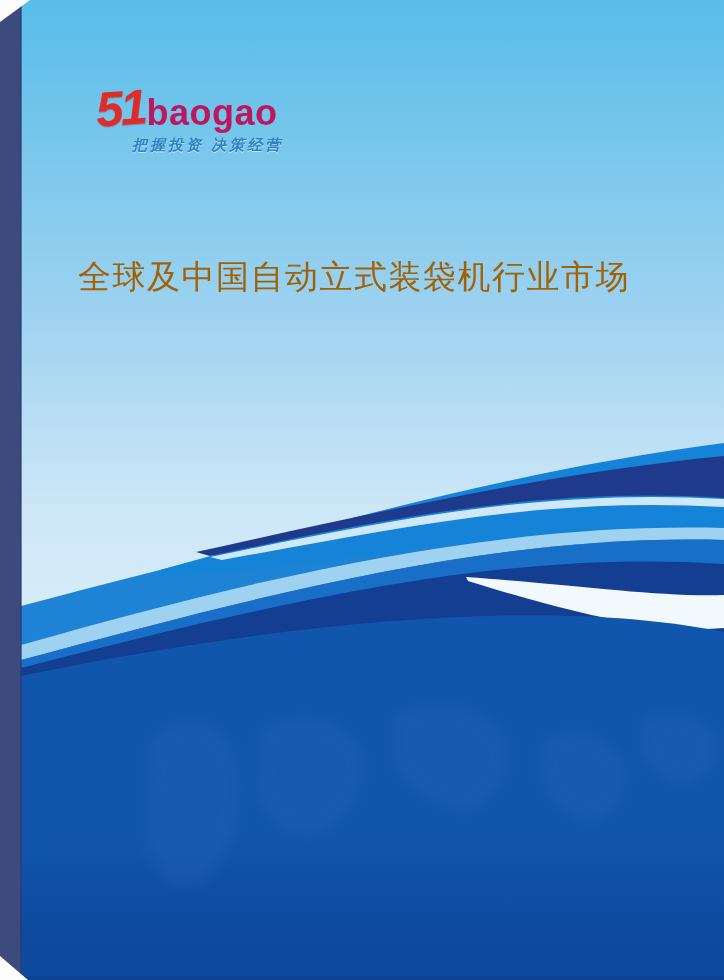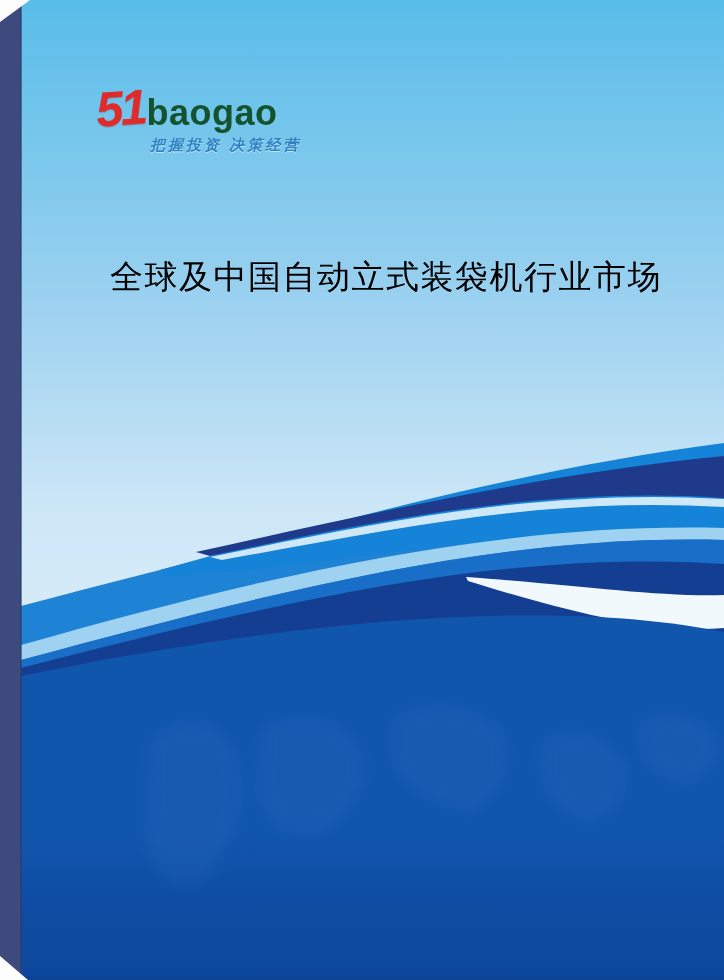--- a/index.html
+++ b/index.html
@@ -16,33 +16,33 @@
     line-height:1;
   }
   .logo-row{display:flex;align-items:baseline;}
   .logo-mark{
     font-size:49px;font-weight:800;font-style:italic;
     color:#e02b2b;letter-spacing:-3px;
     transform:rotate(-4deg);display:inline-block;
     text-shadow:0 1px 1px rgba(150,30,30,.35);
   }
   .logo-name{
-    font-size:36px;font-weight:700;color:#14532d;
+    font-size:36px;font-weight:700;color:#be185d;
     letter-spacing:0.5px;margin-left:2px;
   }
   .logo-tagline{
-    margin-left:54px;margin-top:4px;
+    margin-left:36px;margin-top:4px;
     font-size:15px;font-weight:700;font-style:italic;
     color:#2e80c4;letter-spacing:3px;
     text-shadow:0 1px 0 rgba(255,255,255,.55);
   }
   .title{
-    position:absolute;left:110px;top:252px;width:600px;
+    position:absolute;left:78px;top:252px;width:600px;
     font-size:33px;line-height:50px;font-weight:500;
-    color:#000000;letter-spacing:1.5px;
+    color:#a16207;letter-spacing:1.5px;
   }
   .title div{white-space:nowrap;}
 </style>
 </head>
 <body>
 
 <div class="page">
 
   <svg class="art" viewBox="0 0 724 980" aria-hidden="true">
     <defs>

